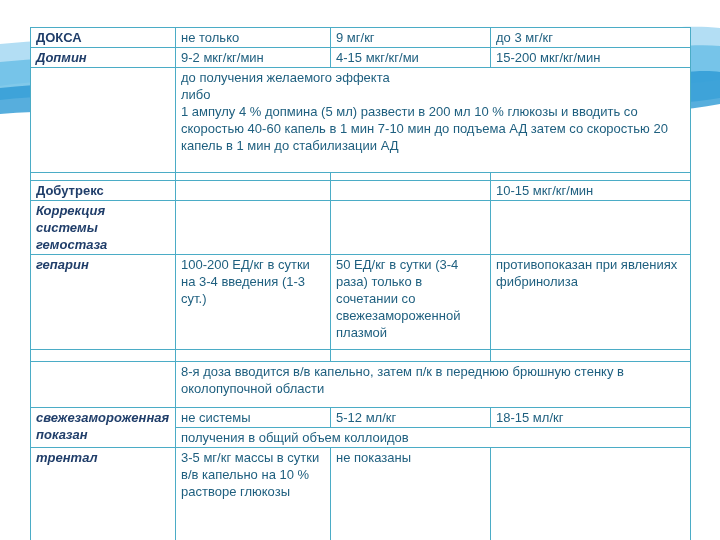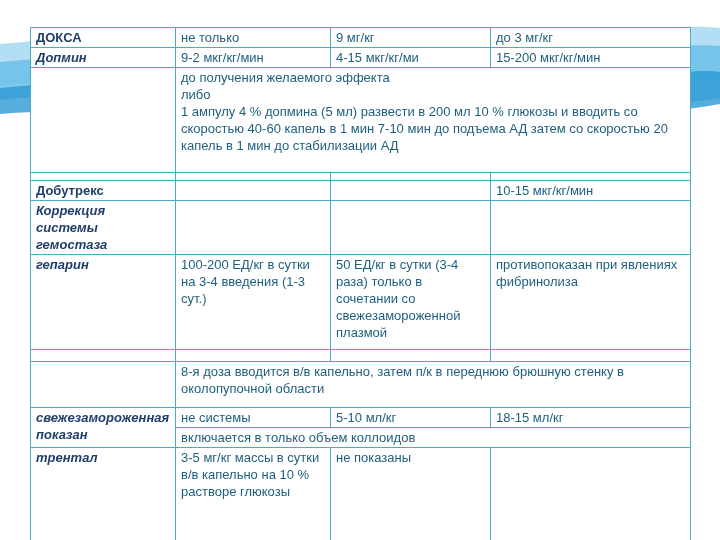--- a/index.html
+++ b/index.html
@@ -104,25 +104,25 @@
           <td></td>
           <td></td>
       </tr>
       <tr style="height:46px">
         <td></td>
         <td colspan="3">8-я доза вводится в/в капельно, затем п/к в переднюю брюшную стенку в околопупочной области</td>
       </tr>
       <tr style="height:20px">
         <td class="lbl it" rowspan="2">свежезамороженная показан</td>
         <td>не системы</td>
-        <td>5-10 мл/кг</td>
+        <td>5-12 мл/кг</td>
         <td>18-15 мл/кг</td>
       </tr>
       <tr style="height:20px">
-        <td colspan="3">включается в только объем коллоидов</td>
+        <td colspan="3">получения в общий объем коллоидов</td>
       </tr>
       <tr style="height:95px">
         <td class="lbl it">трентал</td>
         <td>3-5 мг/кг массы в сутки в/в капельно на 10 % растворе глюкозы</td>
         <td>не показаны</td>
         <td></td>
       </tr>
     </tbody>
   </table>
 

